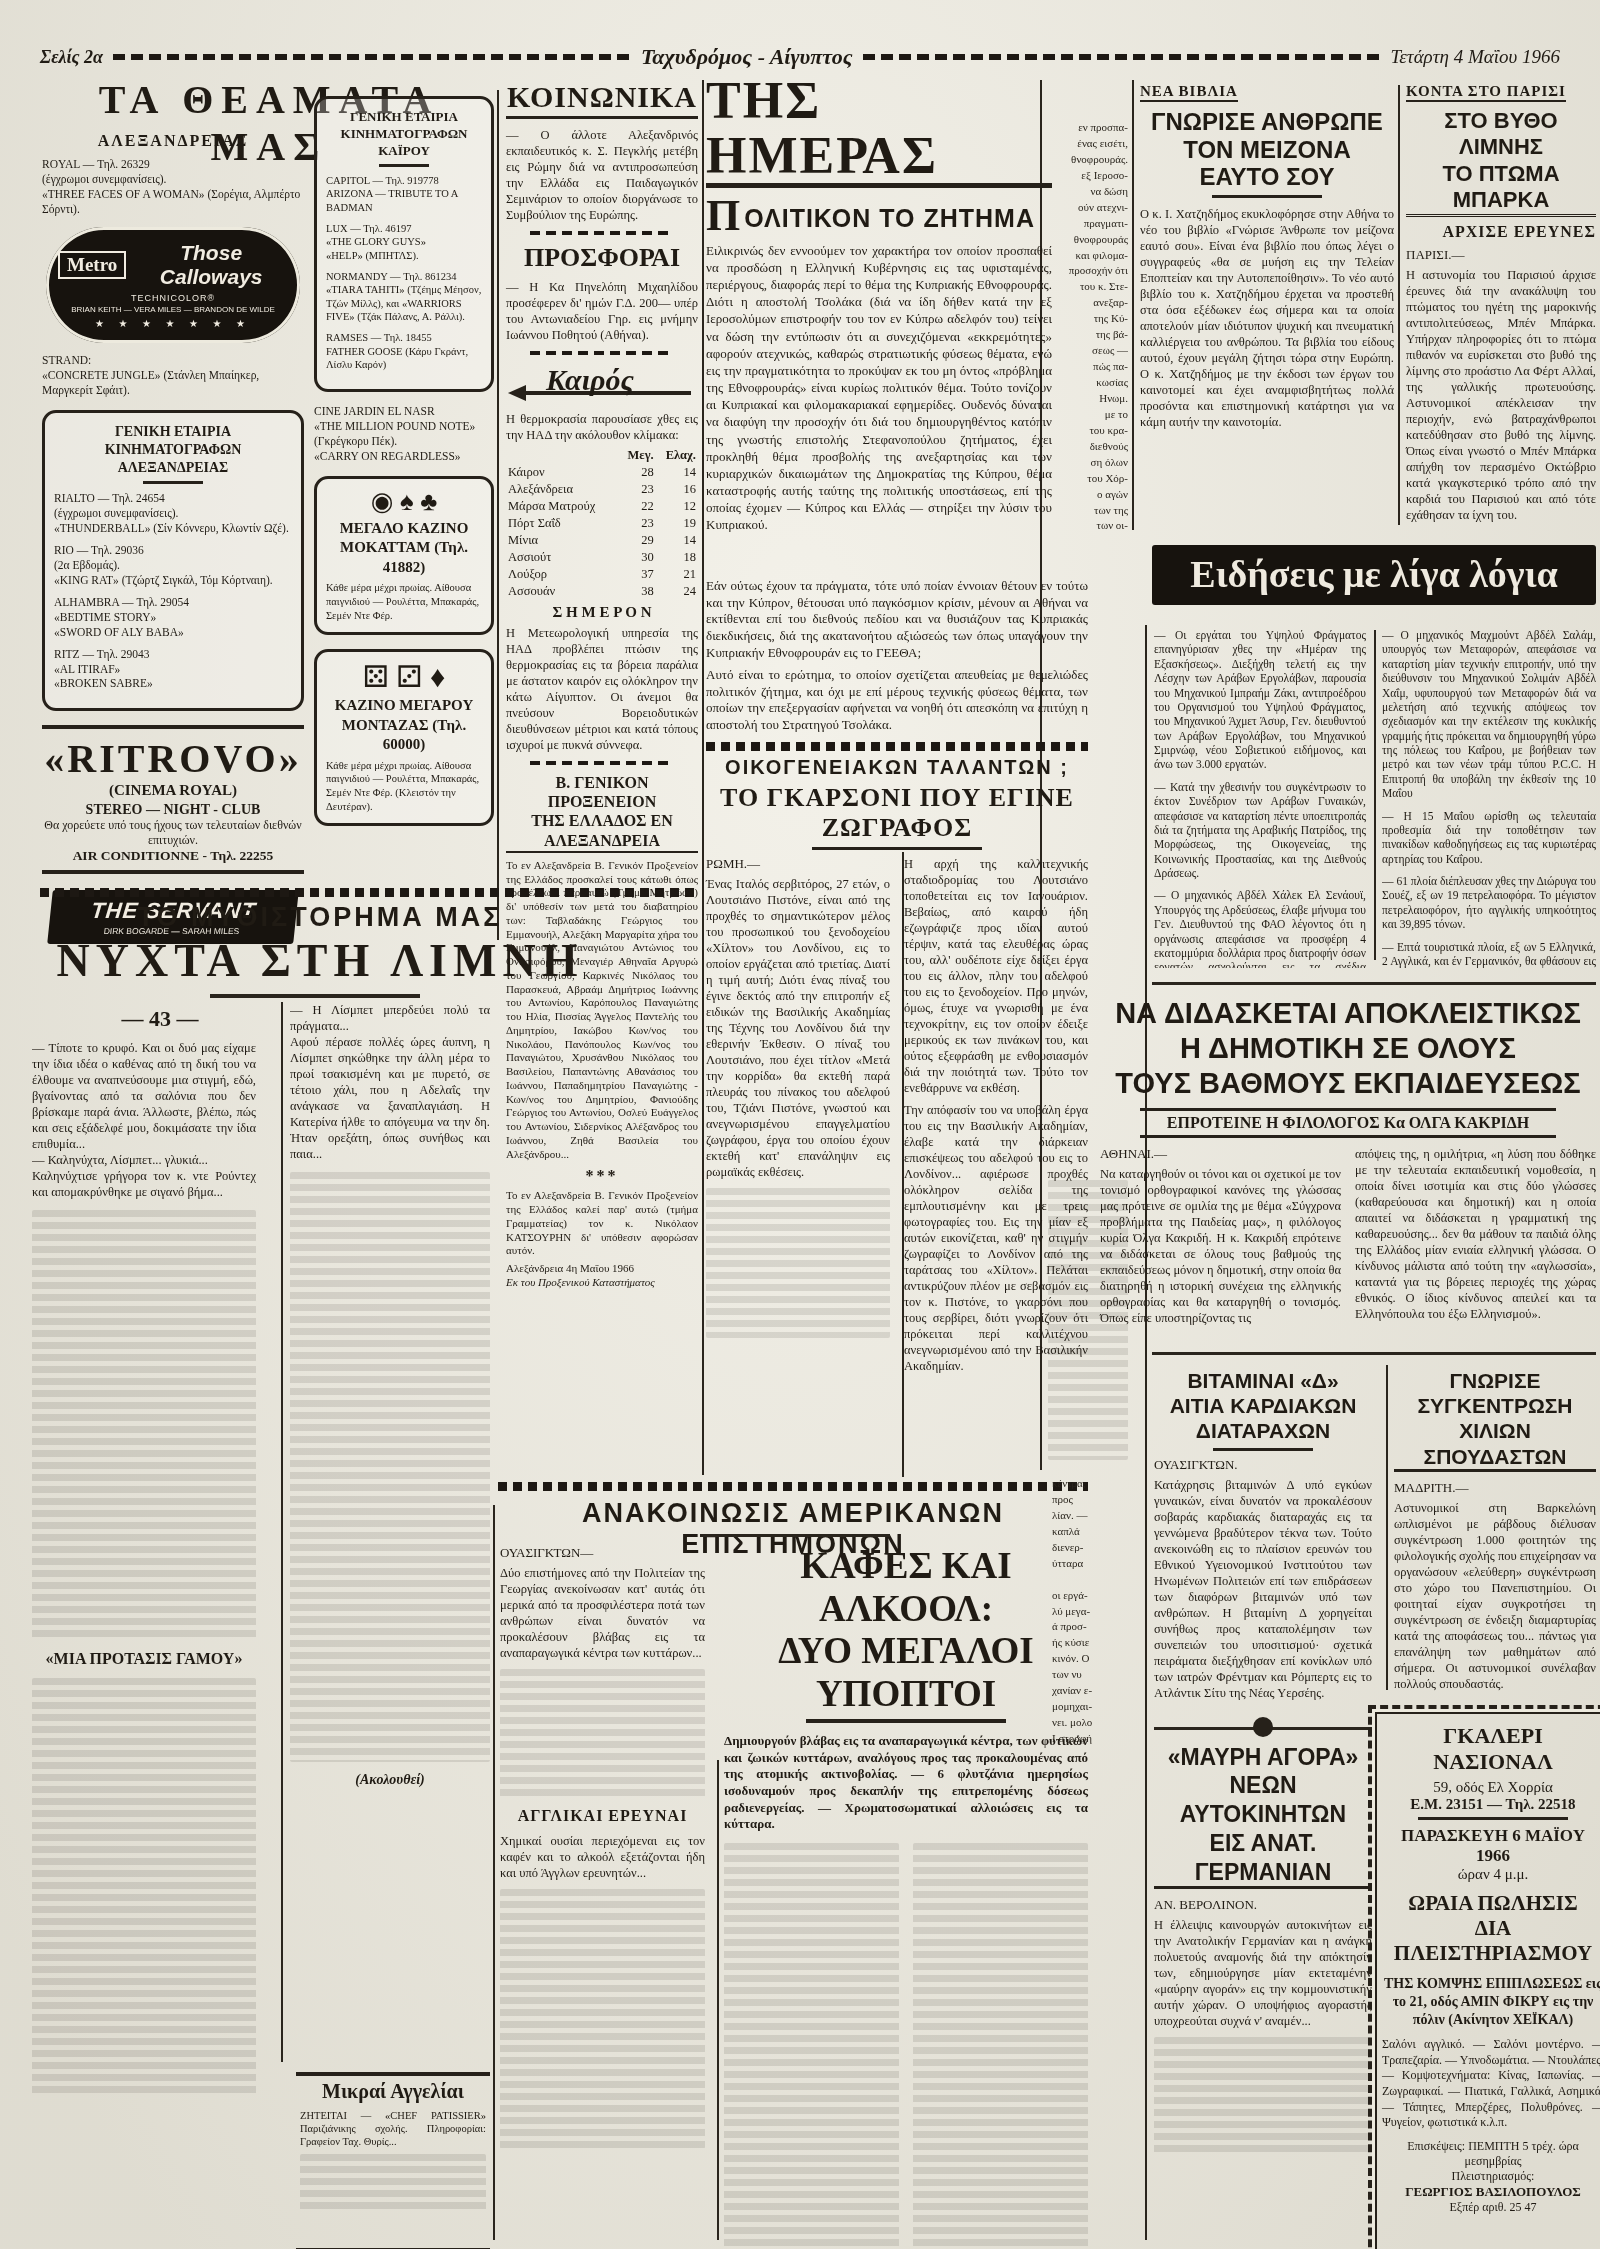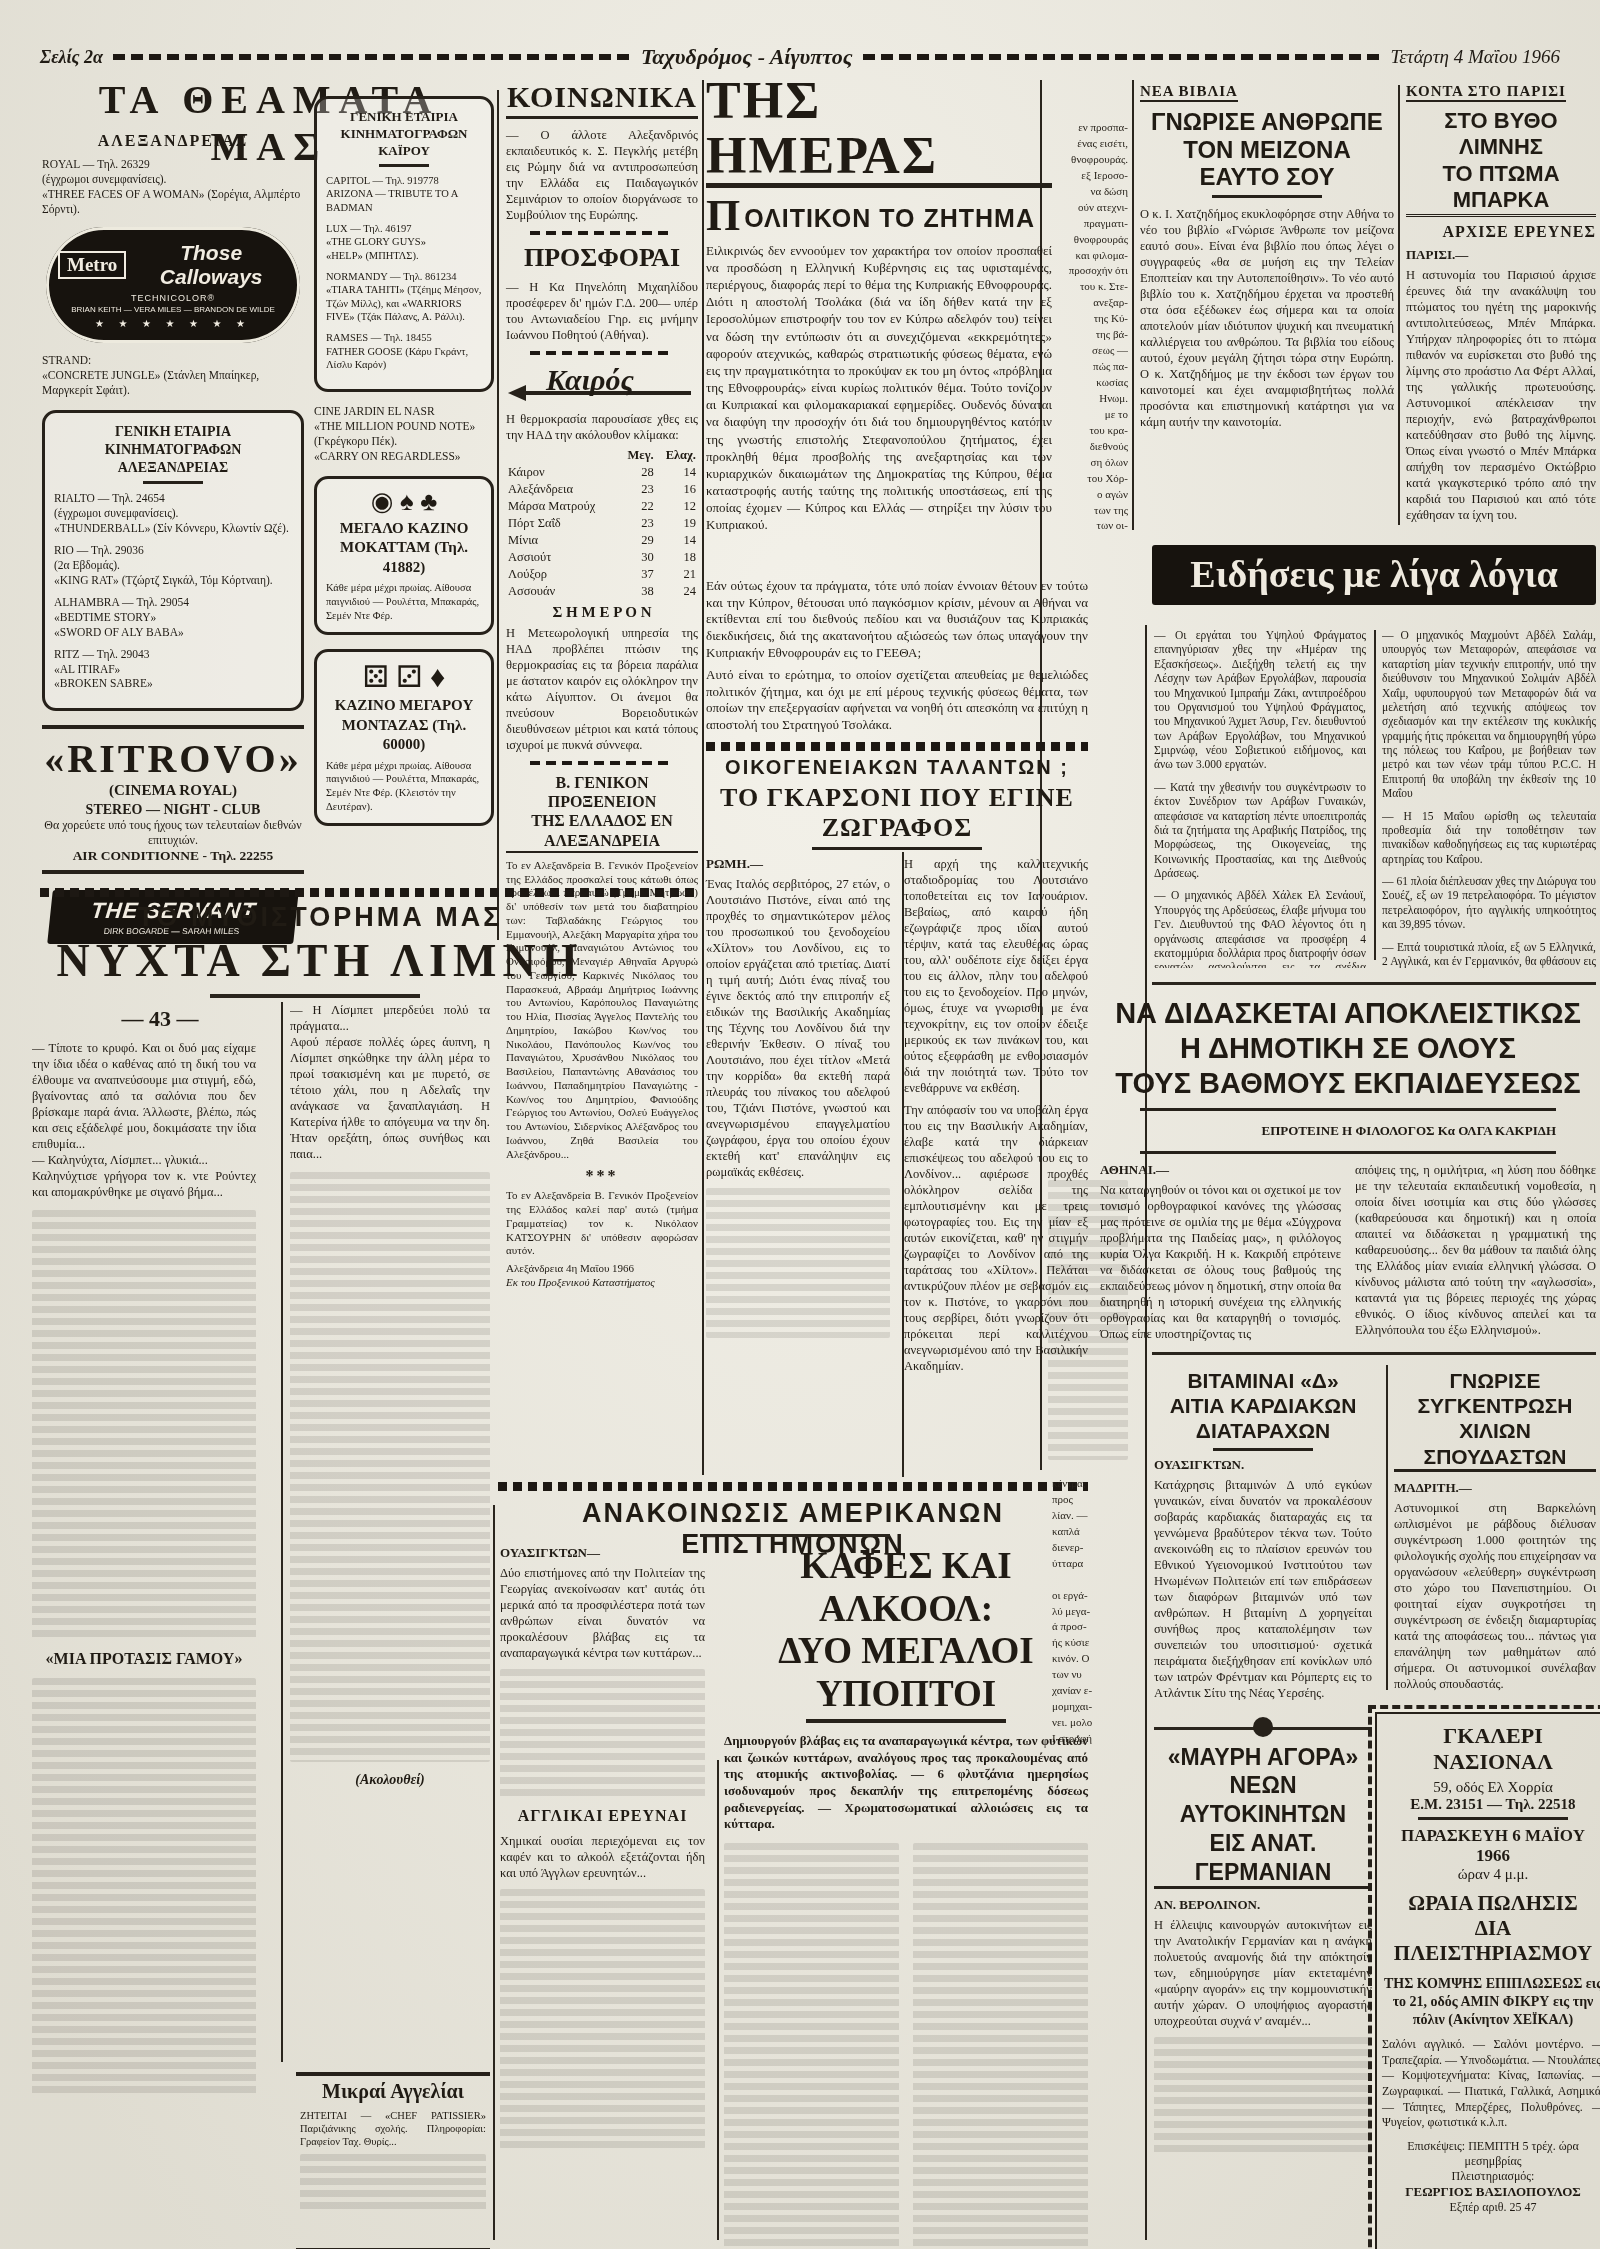--- a/index.html
+++ b/index.html
@@ -15,21 +15,21 @@
   .entry{white-space:pre-line;font-size:11.5px;line-height:1.3;margin:7px 0;}
   .vrule{position:absolute;width:2px;background:#2a251d;}
   .hrule{position:absolute;height:3px;background:#2a251d;}
   .checker{position:absolute;height:9px;
      background:repeating-linear-gradient(90deg,#1d1813 0 9px,transparent 9px 15px);}
   .dotrule{height:4px;margin:8px 24px;
      background:repeating-linear-gradient(90deg,#1d1813 0 10px,transparent 10px 16px);}
   .noise{background:repeating-linear-gradient(180deg,rgba(32,27,20,.5) 0 7px,transparent 7px 12px);
          opacity:.22;filter:blur(.4px);border-radius:2px;}
   .box{border:3px solid #26211a;border-radius:14px;padding:10px 9px;background:rgba(255,255,255,.25);}
-  .dateline{font-weight:bold;font-size:13px;margin-bottom:4px;}
+  .dateline{font-weight:normal;font-size:13px;margin-bottom:4px;}
   .kicker{font-weight:bold;letter-spacing:1px;}
   .headline-rule{height:3px;background:#26211a;margin:4px auto;}
   .banner{background:#17130e;color:#efeadf;border-radius:3px;}
   .w-table{width:100%;border-collapse:collapse;font-size:12.5px;}
   .w-table td{padding:1px 2px;}
   .w-table td+td{text-align:right;}
   .metro-ad{background:#17130e;border-radius:60px;color:#f1ece1;padding:14px 12px;text-align:center;
             box-shadow:0 0 0 3px #edeade inset;}
   .servant-ad{background:#17130e;color:#f1ece1;transform:skewX(-6deg);padding:8px 10px;text-align:center;border-radius:3px;}
   .galeri-box{border:4px dashed #26211a;box-shadow:0 0 0 3px #edeade inset,0 0 0 5px #26211a inset;
@@ -303,21 +303,21 @@
     <p class="small-txt" style="margin:0;font-size:11.5px;">— Επτά τουριστικά πλοία, εξ ων 5 Ελληνικά, 2 Αγγλικά, και έν Γερμανικόν, θα φθάσουν εις Αλεξάνδρειαν εντός του τρέχοντος μηνός.</p>
   </div>
 
   <div class="hrule" style="left:1152px;top:982px;width:444px;"></div>
   <div class="abs" style="left:1100px;top:996px;width:496px;">
     <div class="c b sans" style="font-size:29px;line-height:1.2;">
       <div>ΝΑ ΔΙΔΑΣΚΕΤΑΙ ΑΠΟΚΛΕΙΣΤΙΚΩΣ</div>
       <div>Η ΔΗΜΟΤΙΚΗ ΣΕ ΟΛΟΥΣ</div>
       <div>ΤΟΥΣ ΒΑΘΜΟΥΣ ΕΚΠΑΙΔΕΥΣΕΩΣ</div>
     </div>
-    <div class="c b" style="font-size:13px;border-top:3px solid #26211a;border-bottom:3px solid #26211a;margin:8px 40px;padding:12px 0;text-align:right;">ΕΠΡΟΤΕΙΝΕ Η ΦΙΛΟΛΟΓΟΣ Κα ΟΛΓΑ ΚΑΚΡΙΔΗ</div>
+    <div class="c b" style="font-size:16px;border-top:3px solid #26211a;border-bottom:3px solid #26211a;margin:8px 40px;padding:3px 0;">ΕΠΡΟΤΕΙΝΕ Η ΦΙΛΟΛΟΓΟΣ Κα ΟΛΓΑ ΚΑΚΡΙΔΗ</div>
     <div style="display:flex;gap:14px;margin-top:4px;">
       <div style="flex:1;">
         <div class="dateline">ΑΘΗΝΑΙ.—</div>
         <p class="body-txt" style="margin:0;">Να καταργηθούν οι τόνοι και οι σχετικοί με τον τονισμό ορθογραφικοί κανόνες της γλώσσας μας πρότεινε σε ομιλία της με θέμα «Σύγχρονα προβλήματα της Παιδείας μας», η φιλόλογος κυρία Όλγα Κακριδή. Η κ. Κακριδή επρότεινε να διδάσκεται σε όλους τους βαθμούς της εκπαιδεύσεως μόνον η δημοτική, στην οποία θα διατηρηθή η ιστορική συνέχεια της ελληνικής ορθογραφίας και θα καταργηθή ο τονισμός. Όπως είπε υποστηρίζοντας τις</p>
       </div>
       <div style="flex:1;">
         <p class="body-txt" style="margin:0;">απόψεις της, η ομιλήτρια, «η λύση που δόθηκε με την τελευταία εκπαιδευτική νομοθεσία, η οποία δίνει ισοτιμία και στις δύο γλώσσες (καθαρεύουσα και δημοτική) και η οποία απαιτεί να διδάσκεται η γραμματική της καθαρευούσης... δεν θα μάθουν τα παιδιά όλης της Ελλάδος μίαν ενιαία ελληνική γλώσσα. Ο κίνδυνος μάλιστα από τούτη την «αγλωσσία», καταντά για τις βόρειες περιοχές της χώρας εθνικός. Ο ίδιος κίνδυνος απειλεί και τα Ελληνόπουλα του έξω Ελληνισμού».</p>
       </div>
     </div>
   </div>

